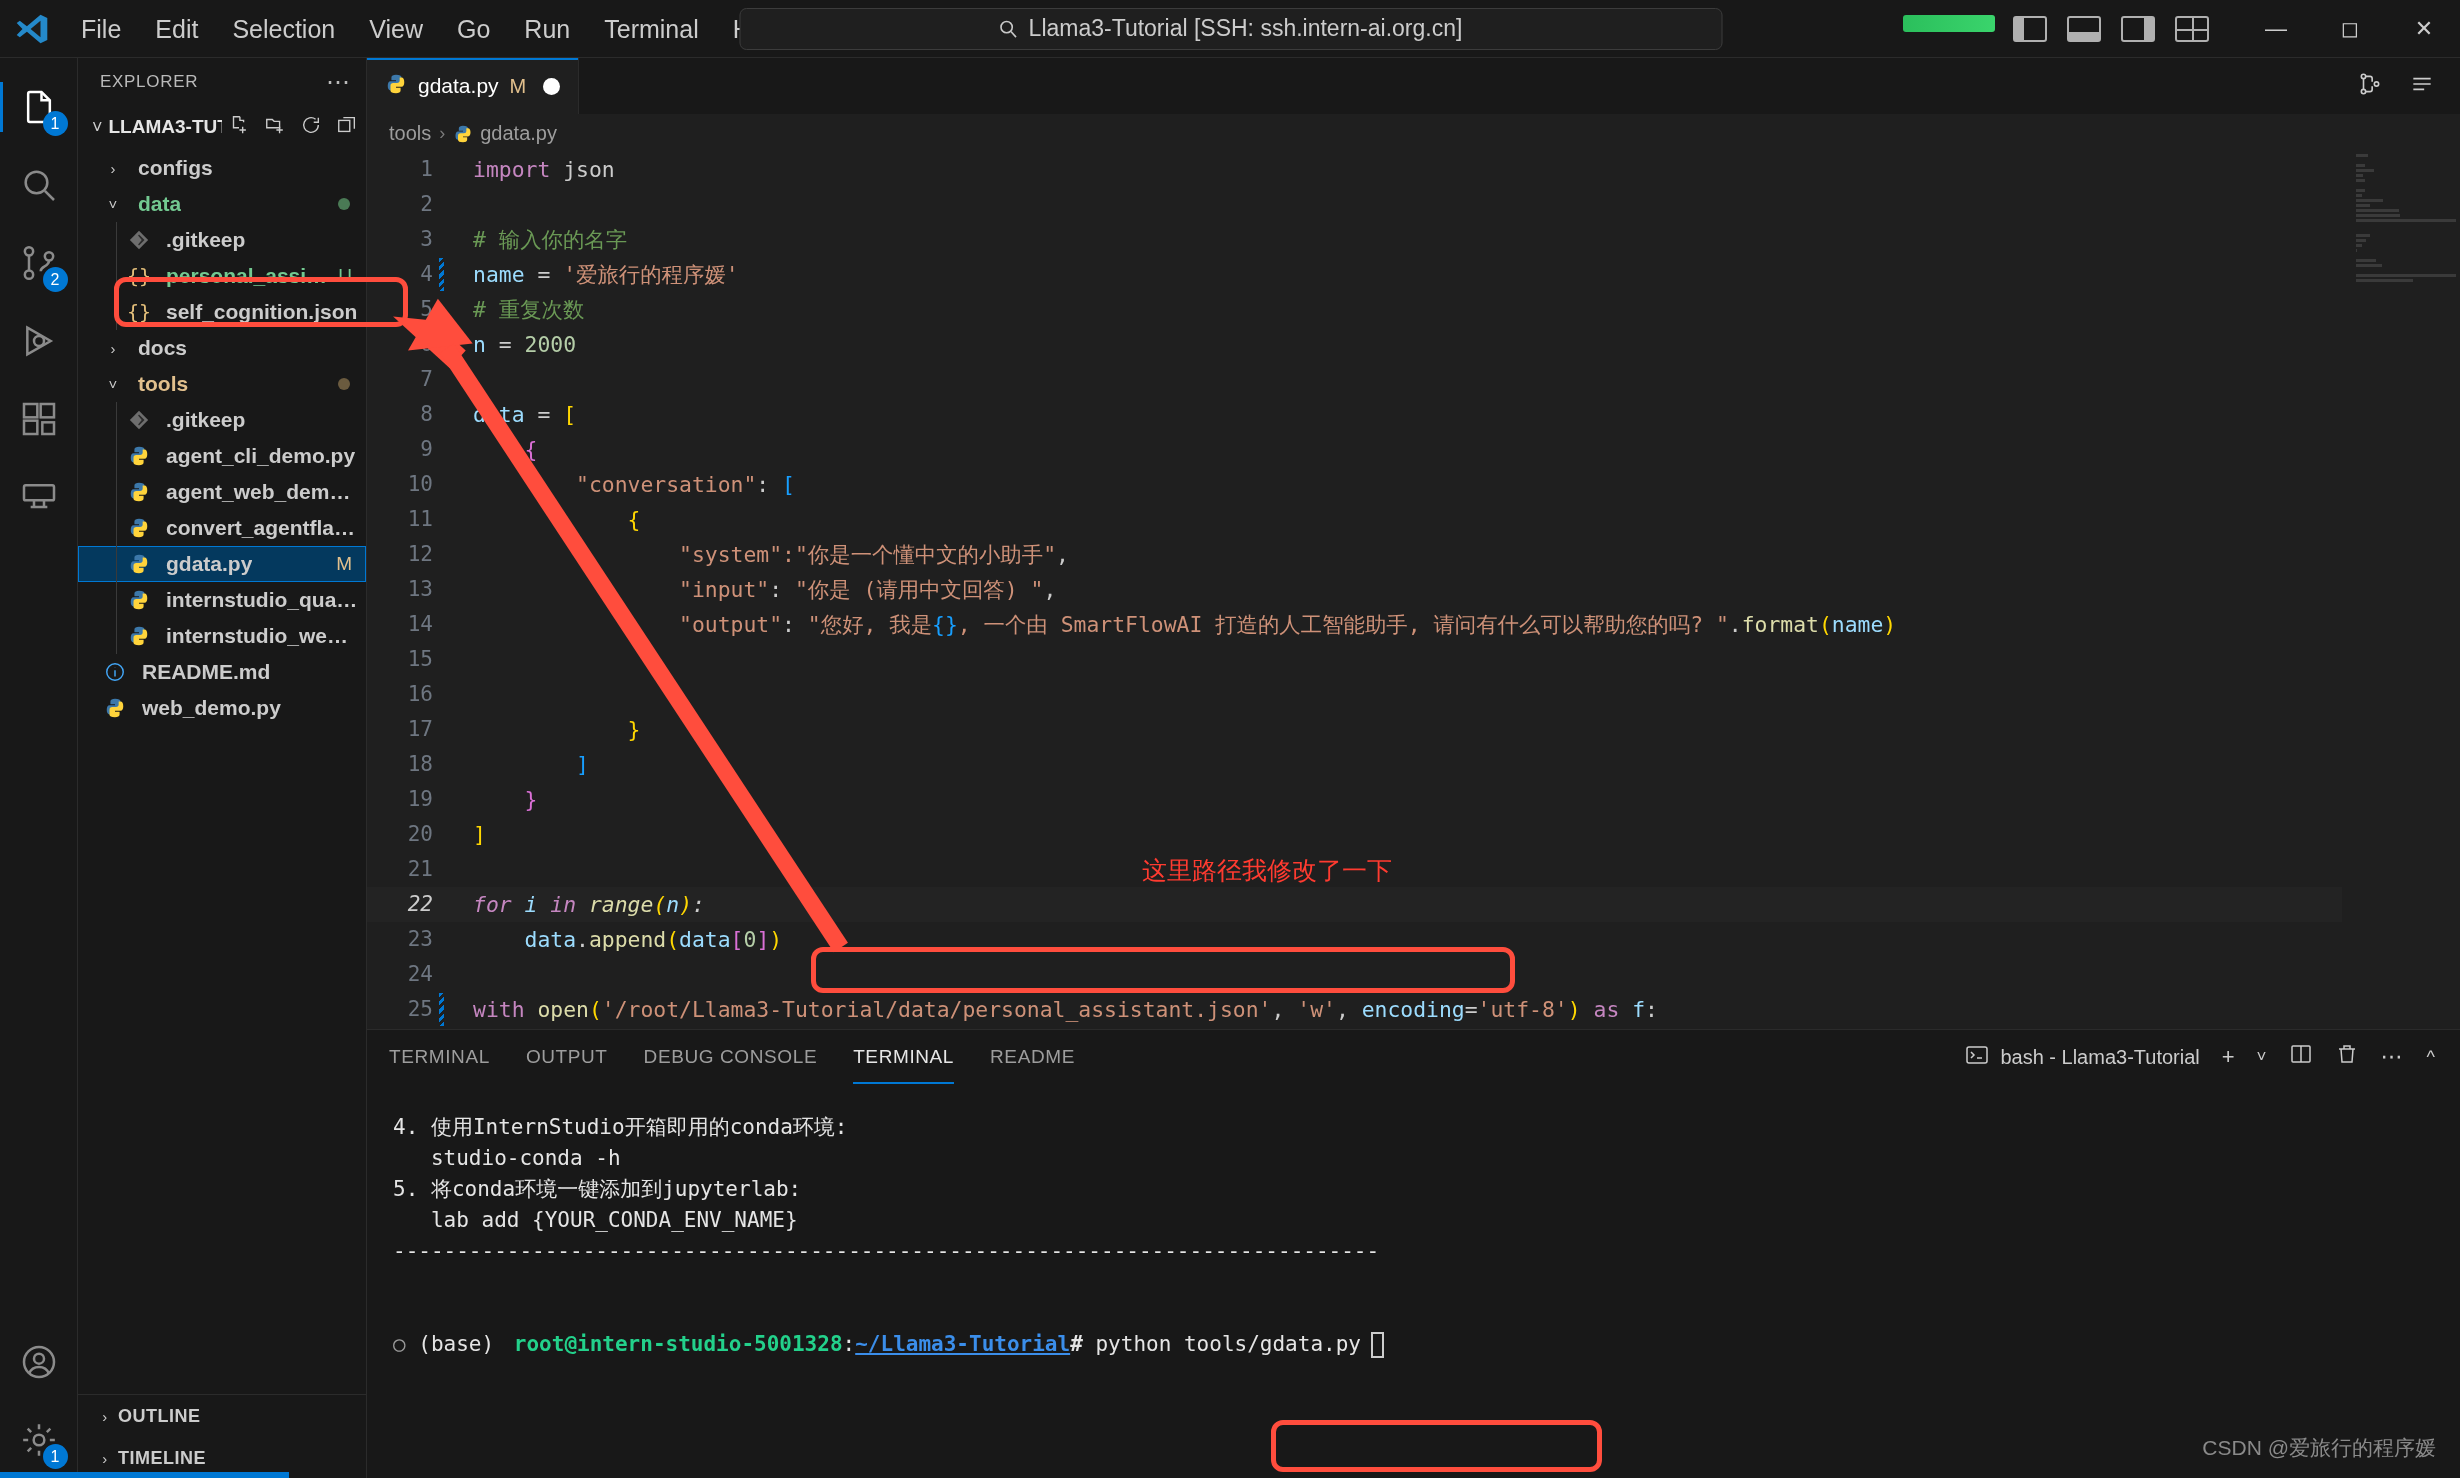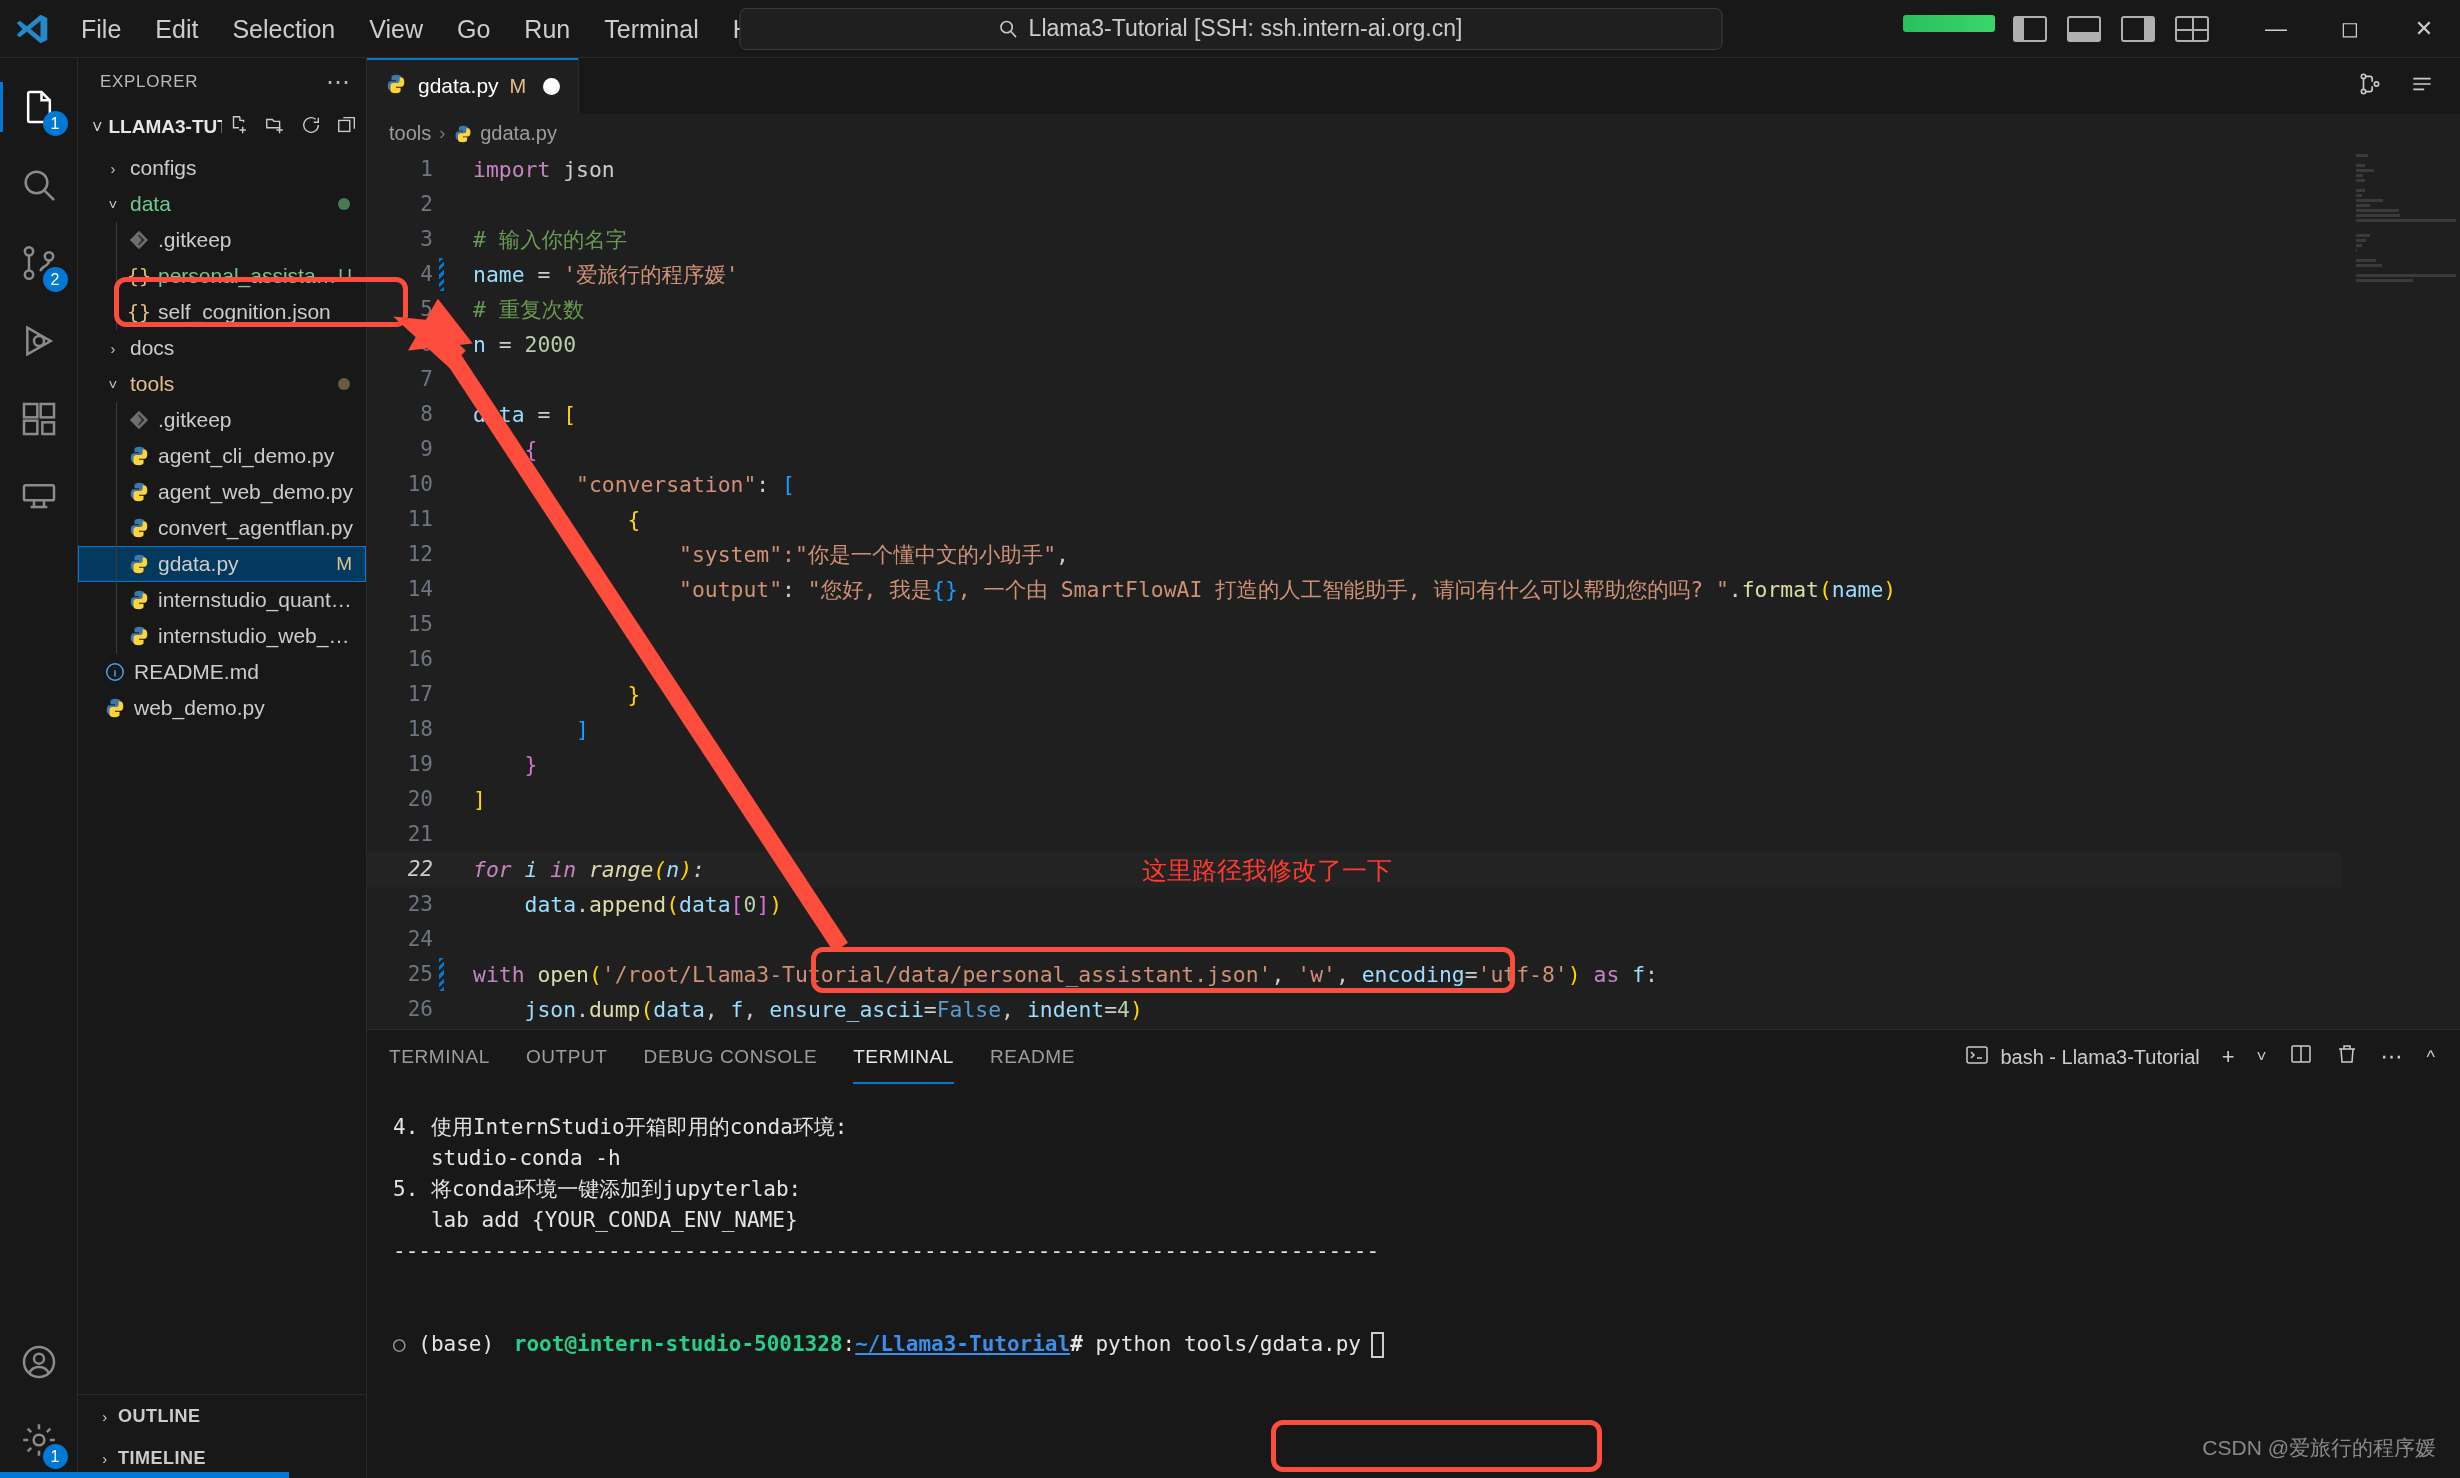--- a/index.html
+++ b/index.html
@@ -100,21 +100,21 @@
   .tree { flex: 1 1 auto; overflow: hidden; padding-top: 2px; font-size: 21px; }
   .row {
     height: 36px; display: flex; align-items: center; position: relative; padding-right: 8px;
     white-space: nowrap; cursor: pointer;
   }
   .row.selected { background: #04395e; outline: 1px solid #0078d4; outline-offset: -1px; }
   .row .indent { flex: 0 0 auto; height: 100%; }
   .row .twisty { width: 26px; flex: 0 0 26px; text-align: center; color: #ccc; font-size: 15px; }
   .row .fic { width: 30px; flex: 0 0 30px; display: flex; align-items: center; justify-content: center; }
   .row .fic svg { width: 22px; height: 22px; }
-  .row .lbl { margin-left: 4px; overflow: hidden; text-overflow: ellipsis; }
+  .row .lbl { margin-left: 12px; overflow: hidden; text-overflow: ellipsis; font-weight: bold; }
   .row .gitstat { margin-left: auto; font-size: 19px; padding-right: 6px; }
   .guide { position: absolute; top: 0; bottom: 0; width: 1px; background: #3a3a3a; }
   .c-green { color: #73c991; }
   .c-orange { color: #e2c08d; }
   .c-default { color: #cccccc; }
   .dot-green { width: 12px; height: 12px; border-radius: 50%; background: #4a7a55; margin-left: auto; margin-right: 8px; }
   .dot-orange { width: 12px; height: 12px; border-radius: 50%; background: #6b5b3f; margin-left: auto; margin-right: 8px; }
   .sb-bottom { border-top: 1px solid #2b2b2b; }
   .sb-panel { height: 42px; display: flex; align-items: center; padding-left: 14px; font-size: 18px; font-weight: bold; letter-spacing: 0.5px; color: #cccccc; }
   .sb-panel .twisty { width: 26px; text-align: center; font-size: 15px; font-weight: normal; }
@@ -562,20 +562,21 @@
             <div class="cl"><span class="ln">3</span><span class="gutmark"></span><span class="code"><span class="tk-com"># 输入你的名字</span></span></div>
             <div class="cl"><span class="ln">4</span><span class="gutmark"><span class="diff"></span></span><span class="code"><span class="tk-var">name</span><span class="tk-plain"> = </span><span class="tk-str">'爱旅行的程序媛'</span></span></div>
             <div class="cl"><span class="ln">5</span><span class="gutmark"></span><span class="code"><span class="tk-com"># 重复次数</span></span></div>
             <div class="cl"><span class="ln">6</span><span class="gutmark"></span><span class="code"><span class="tk-var">n</span><span class="tk-plain"> = </span><span class="tk-num">2000</span></span></div>
             <div class="cl"><span class="ln">7</span><span class="gutmark"></span><span class="code"></span></div>
             <div class="cl"><span class="ln">8</span><span class="gutmark"></span><span class="code"><span class="tk-var">data</span><span class="tk-plain"> = </span><span class="tk-brk1">[</span></span></div>
             <div class="cl"><span class="ln">9</span><span class="gutmark"></span><span class="code"><span class="tk-plain">    </span><span class="tk-brk2">{</span></span></div>
             <div class="cl"><span class="ln">10</span><span class="gutmark"></span><span class="code"><span class="tk-plain">        </span><span class="tk-str">"conversation"</span><span class="tk-plain">: </span><span class="tk-brk3">[</span></span></div>
             <div class="cl"><span class="ln">11</span><span class="gutmark"></span><span class="code"><span class="tk-plain">            </span><span class="tk-brk1">{</span></span></div>
             <div class="cl"><span class="ln">12</span><span class="gutmark"></span><span class="code"><span class="tk-plain">                </span><span class="tk-str">"system":"你是一个懂中文的小助手"</span><span class="tk-plain">,</span></span></div>
+            <div class="cl"><span class="ln">13</span><span class="gutmark"></span><span class="code"><span class="tk-plain">                </span><span class="tk-str">"input"</span><span class="tk-plain">: </span><span class="tk-str">"你是 (请用中文回答) "</span><span class="tk-plain">,</span></span></div>
             <div class="cl"><span class="ln">14</span><span class="gutmark"></span><span class="code"><span class="tk-plain">                </span><span class="tk-str">"output"</span><span class="tk-plain">: </span><span class="tk-str">"您好, 我是</span><span class="tk-brk3">{}</span><span class="tk-str">, 一个由 SmartFlowAI 打造的人工智能助手, 请问有什么可以帮助您的吗? "</span><span class="tk-plain">.</span><span class="tk-fn">format</span><span class="tk-brk1">(</span><span class="tk-var">name</span><span class="tk-brk1">)</span></span></div>
             <div class="cl"><span class="ln">15</span><span class="gutmark"></span><span class="code"></span></div>
             <div class="cl"><span class="ln">16</span><span class="gutmark"></span><span class="code"></span></div>
             <div class="cl"><span class="ln">17</span><span class="gutmark"></span><span class="code"><span class="tk-plain">            </span><span class="tk-brk1">}</span></span></div>
             <div class="cl"><span class="ln">18</span><span class="gutmark"></span><span class="code"><span class="tk-plain">        </span><span class="tk-brk3">]</span></span></div>
             <div class="cl"><span class="ln">19</span><span class="gutmark"></span><span class="code"><span class="tk-plain">    </span><span class="tk-brk2">}</span></span></div>
             <div class="cl"><span class="ln">20</span><span class="gutmark"></span><span class="code"><span class="tk-brk1">]</span></span></div>
             <div class="cl"><span class="ln">21</span><span class="gutmark"></span><span class="code"></span></div>
             <div class="cl hl"><span class="ln cur">22</span><span class="gutmark"></span><span class="code"><span class="tk-kw">for</span><span class="tk-plain"> </span><span class="tk-var">i</span><span class="tk-plain"> </span><span class="tk-kw">in</span><span class="tk-plain"> </span><span class="tk-fn">range</span><span class="tk-brk1">(</span><span class="tk-var">n</span><span class="tk-brk1">)</span><span class="tk-plain">:</span></span></div>
             <div class="cl"><span class="ln">23</span><span class="gutmark"></span><span class="code"><span class="tk-plain">    </span><span class="tk-var">data</span><span class="tk-plain">.</span><span class="tk-fn">append</span><span class="tk-brk1">(</span><span class="tk-var">data</span><span class="tk-brk2">[</span><span class="tk-num">0</span><span class="tk-brk2">]</span><span class="tk-brk1">)</span></span></div>

